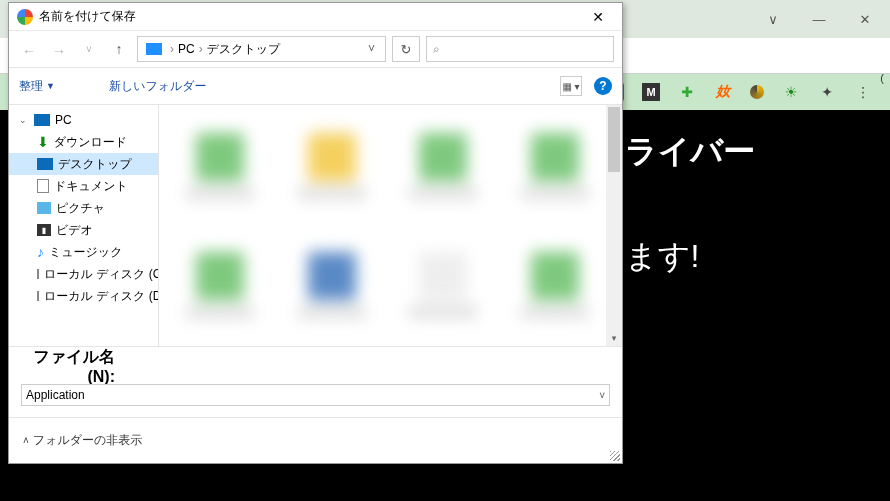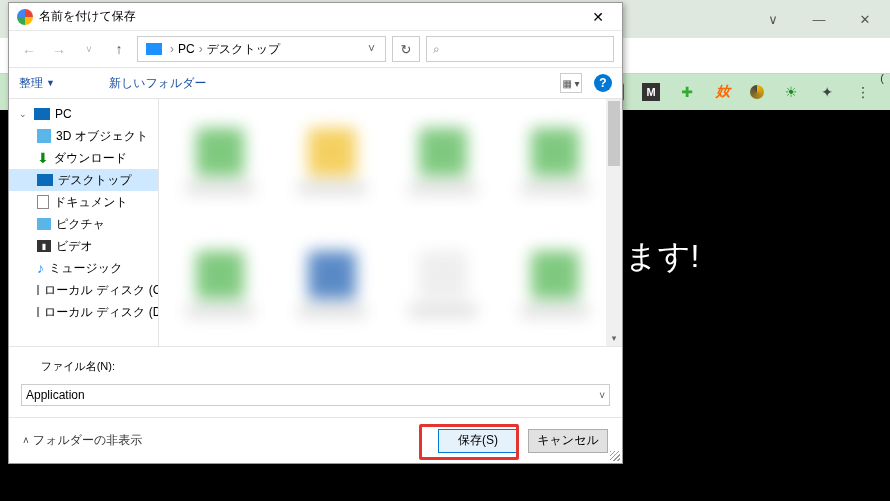--- a/index.html
+++ b/index.html
@@ -30,21 +30,21 @@
 .navbtn { width:24px; height:24px; display:flex; align-items:center; justify-content:center; color:#b0b0b0; font-size:14px; }
 .navbtn.active { color:#555; }
 .pathbox { flex:1; height:26px; border:1px solid #ccc; display:flex; align-items:center; padding:0 4px; font-size:12px; gap:2px; max-width:250px; }
 .pathbox .pcicon { width:16px; height:12px; background:#1e90ff; margin:0 4px; }
 .pathseg { cursor:pointer; }
 .pathsep { color:#888; padding:0 2px; }
 .path-dd { color:#666; padding:0 6px; margin-left:auto; }
 .refresh { width:28px; height:26px; border:1px solid #ccc; display:flex; align-items:center; justify-content:center; color:#555; font-size:13px; }
 .searchbox { width:188px; height:26px; border:1px solid #ccc; display:flex; align-items:center; padding:0 6px; color:#999; font-size:12px; gap:6px; }
 
-.toolbar { height:32px; border-top:1px solid #e5e5e5; border-bottom:1px solid #e5e5e5; display:flex; align-items:center; padding:0 10px; background:#fff; }
+.toolbar { height:38px; border-top:1px solid #e5e5e5; border-bottom:1px solid #e5e5e5; display:flex; align-items:center; padding:0 10px; background:#fff; }
 .tlink { color:#1a4ea0; font-size:12px; cursor:pointer; display:flex; align-items:center; }
 .tlink .dd { font-size:9px; margin-left:3px; }
 .tsep { width:54px; }
 .viewbtns { margin-left:auto; display:flex; align-items:center; gap:8px; }
 .viewbtn { width:22px; height:20px; border:1px solid #ccc; display:flex; align-items:center; justify-content:center; font-size:10px; color:#555; }
 .help { width:18px; height:18px; border-radius:50%; background:#0078d4; color:#fff; display:flex; align-items:center; justify-content:center; font-size:12px; font-weight:bold; margin-left:4px; }
 
 .body { flex:1; display:flex; overflow:hidden; }
 .tree { width:150px; border-right:1px solid #e5e5e5; padding:4px 0; overflow:hidden; }
 .tnode { display:flex; align-items:center; height:22px; padding-left:10px; font-size:12px; gap:5px; cursor:pointer; white-space:nowrap; }
@@ -69,21 +69,21 @@
 .g { background:#7fc97f; }
 .w { background:#eee; }
 .b { background:#5a8ac6; }
 .flabel { width:68px; height:12px; background:#ddd; margin-top:6px; border-radius:2px; }
 .vscroll { position:absolute; right:0; top:0; bottom:0; width:16px; background:#f0f0f0; }
 .vscroll .thumb { position:absolute; top:2px; left:2px; right:2px; height:65px; background:#c8c8c8; }
 .vscroll .arr-dn { position:absolute; bottom:0; left:0; right:0; height:16px; display:flex; align-items:center; justify-content:center; font-size:9px; color:#666; }
 
 .fields { padding:6px 12px; border-top:1px solid #e5e5e5; }
 .frow { display:flex; align-items:center; height:26px; margin-bottom:3px; }
-.flabel-t { width:100px; text-align:right; font-size:11px; padding-right:6px; }
+.flabel-t { width:100px; text-align:right; font-size:16px; padding-right:6px;font-weight:bold; }
 .finput { flex:1; height:22px; border:1px solid #7a9fd4; padding:0 4px; font-size:12px; background:#fff; }
 .finput .seltext { background:#0078d4; color:#fff; padding:0 1px; }
 .fselect { flex:1; height:22px; border:1px solid #ccc; padding:0 4px; font-size:12px; display:flex; align-items:center; background:#fff; }
 .fdd { margin-left:auto; color:#555; font-size:10px; }
 
 .footer { height:46px; border-top:1px solid #e5e5e5; display:flex; align-items:center; padding:0 14px; position:relative; }
 .hidefolders { font-size:12px; color:#333; display:flex; align-items:center; gap:4px; cursor:pointer; }
 .btns { margin-left:auto; display:flex; gap:10px; align-items:center; }
 .btn { width:80px; height:24px; border:1px solid #adadad; background:#e1e1e1; font-size:12px; display:flex; align-items:center; justify-content:center; cursor:pointer; }
 .btn.primary { border:1px solid #0078d4; background:#e5f1fb; }
@@ -106,20 +106,21 @@
       <span class="ext-icon" style="background:#333;color:#fff;font-size:11px;font-weight:bold">M</span>
       <span class="ext-icon" style="color:#3a3">✚</span>
       <span class="ext-icon" style="color:#f60;font-weight:bold;font-style:italic">奻</span>
       <span class="ext-icon" style="width:14px;height:14px;border-radius:50%;background:conic-gradient(#f5b400,#444)"></span>
       <span class="ext-icon" style="color:#1a8a1a">☀</span>
       <span class="ext-icon" style="color:#444">✦</span>
       <span class="ext-icon" style="color:#444">⋮</span>
     </div>
   </div>
   <span class="unknown-char">(</span>
+  <div class="heading1">ライバー</div>
   <div class="heading2">ます!</div>
 </div>
 
 <div class="dlg">
   <div class="titlebar">
     <span class="ico"></span>
     <span class="ttl">名前を付けて保存</span>
     <span class="close">✕</span>
   </div>
 
@@ -156,24 +157,20 @@
   </div>
 
   <div class="body">
     <div class="tree">
       <div class="tnode">
           <span class="tri">⌄</span>
           <span class="ico-pc"></span>
           <span>PC</span>
         </div>
       <div class="tnode child">
-          <span class="ico-3d"></span>
-          <span>3D オブジェクト</span>
-        </div>
-      <div class="tnode child">
           <span class="ico-dl">⬇</span>
           <span>ダウンロード</span>
         </div>
       <div class="tnode child sel">
           <span class="ico-desk"></span>
           <span>デスクトップ</span>
         </div>
       <div class="tnode child">
           <span class="ico-doc"></span>
           <span>ドキュメント</span>
@@ -251,20 +248,15 @@
           <span class="fdd">˅</span>
         </div>
     </div>
   </div>
 
   <div class="footer">
     <span class="hidefolders">
         <span style="font-size:10px">˄</span>
         <span>フォルダーの非表示</span>
       </span>
-    <div class="btns">
-      <div class="hilite" style="left:410px; top:6px; width:100px; height:36px;"></div>
-      <span class="btn primary">保存(S)</span>
-      <span class="btn">キャンセル</span>
-    </div>
     <div class="resize"></div>
   </div>
 </div>
 
 </body></html>

